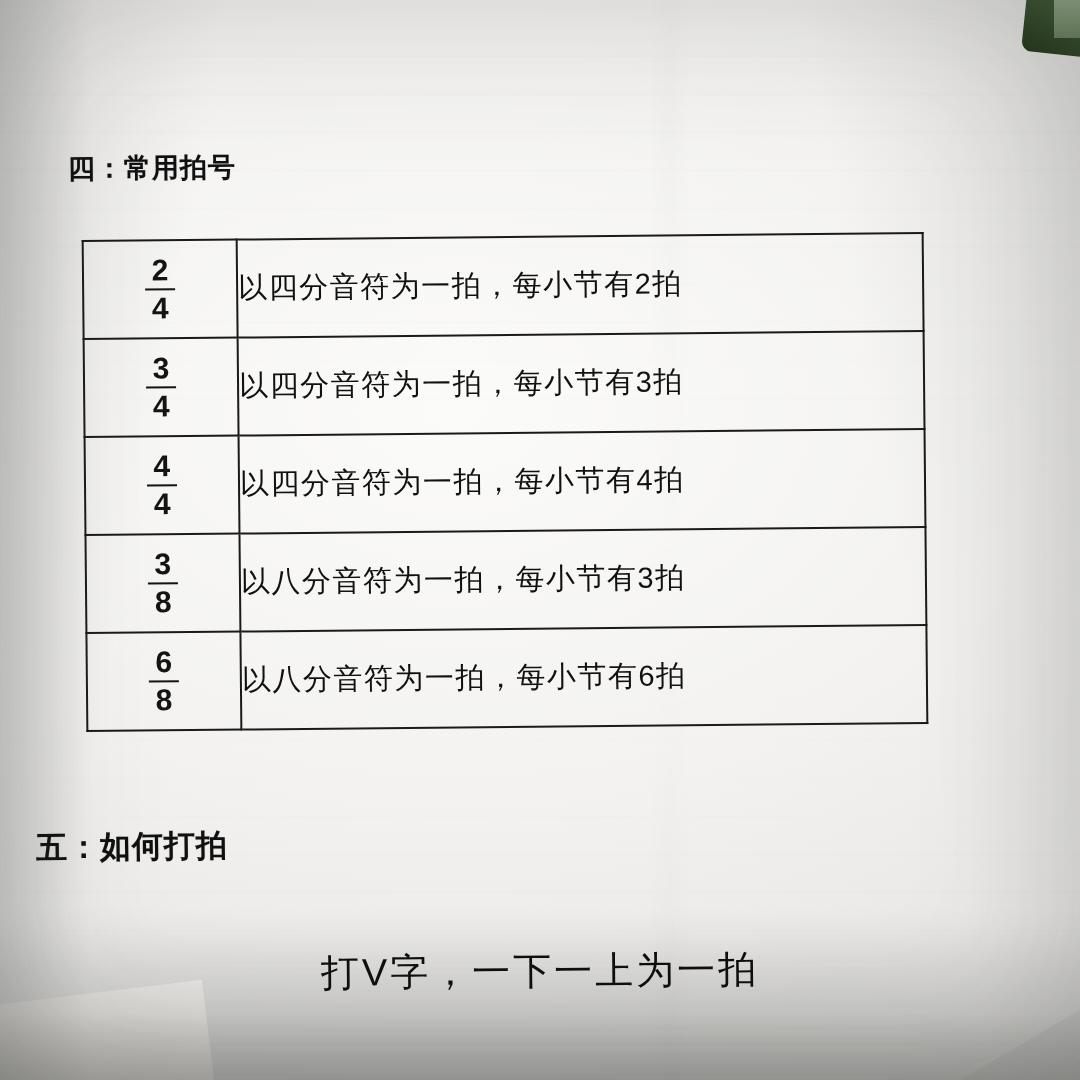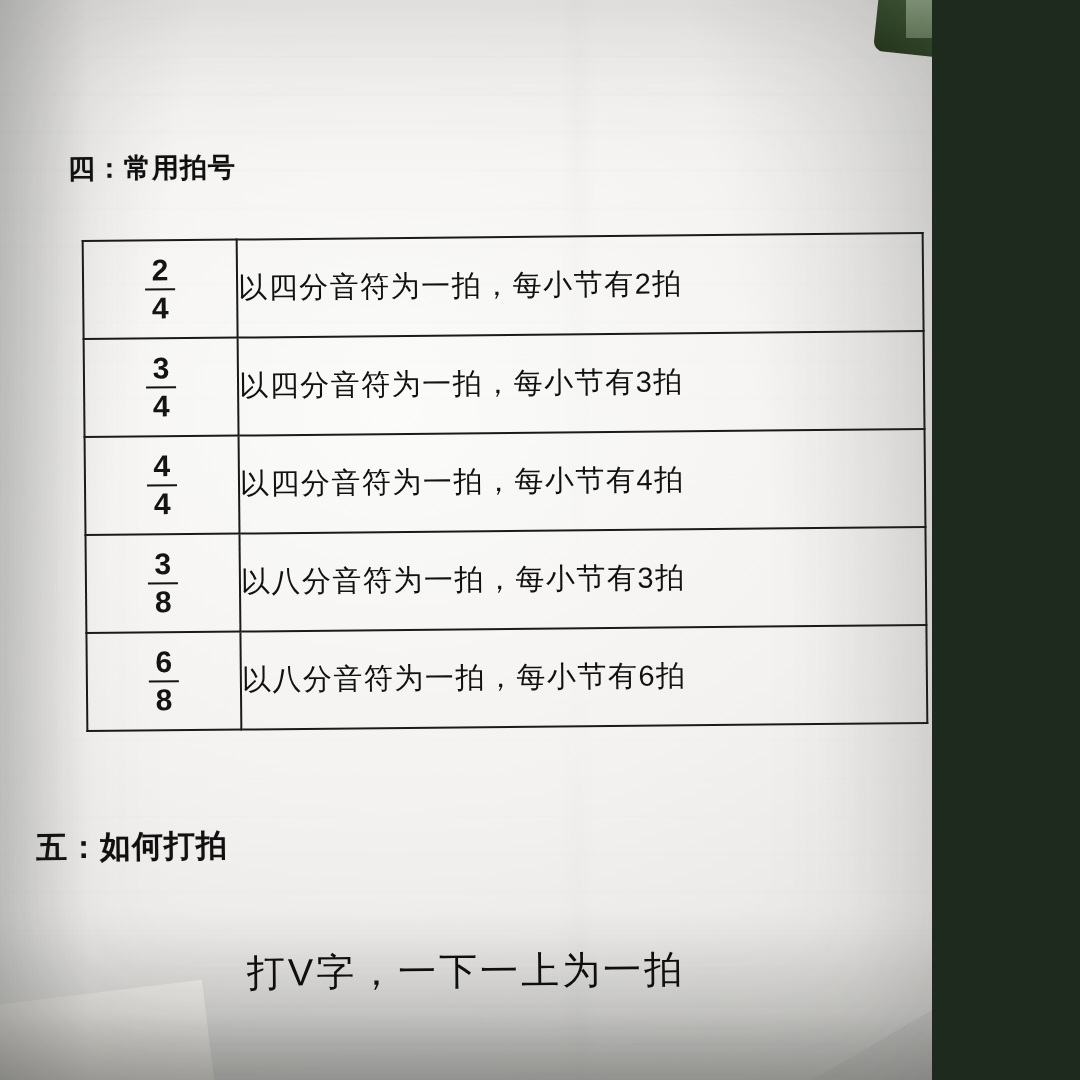--- a/index.html
+++ b/index.html
@@ -2,21 +2,21 @@
 <html lang="zh"><head>
 <meta charset="utf-8">
 <style>
   html, body {
     margin: 0;
     padding: 0;
     background: #1f2a1f;
   }
   #page {
     position: relative;
-    width: 932px;
+    width: 1080px;
     height: 1080px;
     overflow: hidden;
     background: #f2f1ef;
     font-family: "Liberation Sans", "DejaVu Sans", sans-serif;
   }
 
   
   .paper {
     position: absolute;
     inset: 0;

